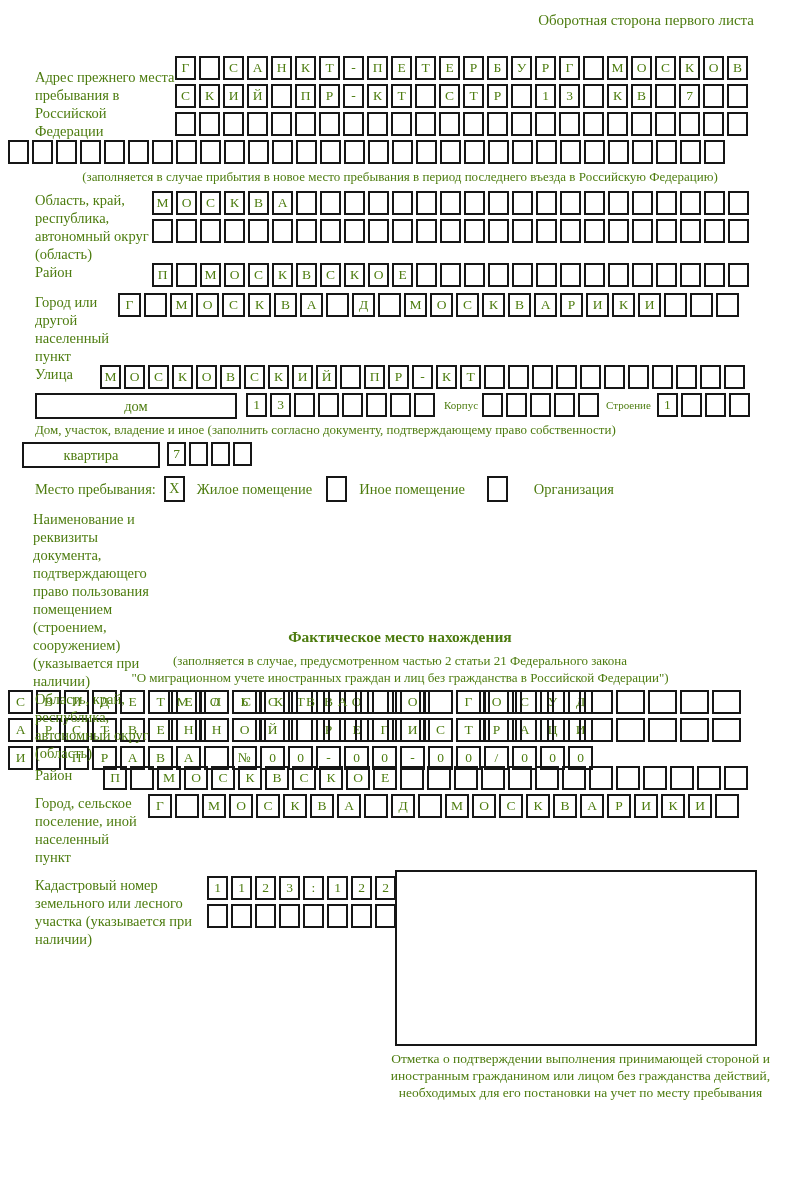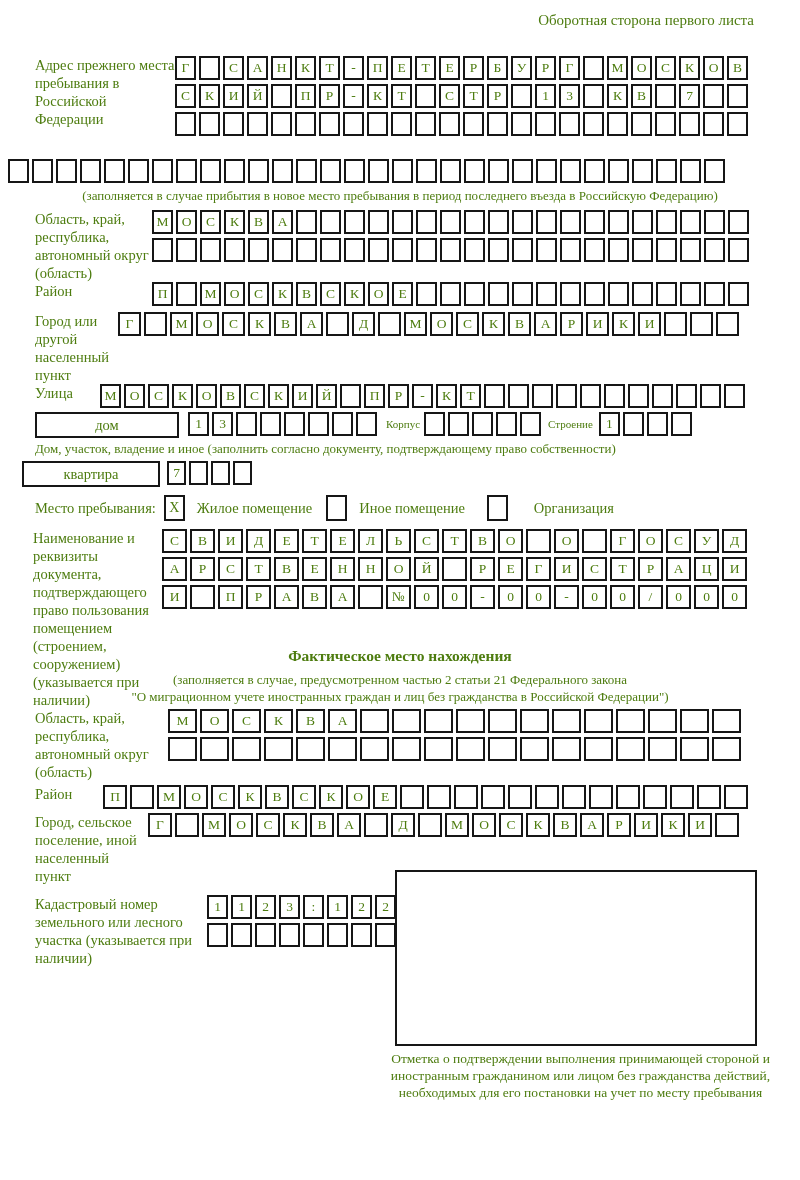--- a/index.html
+++ b/index.html
@@ -80,26 +80,26 @@
     margin-left:12px;
     width:362px;height:176px;
     border:2px solid #161616;
     background:#fff;
   }
   .stamp-caption{
     margin-top:4px;
     text-align:center;
     font-size:13.5px;line-height:17px;
   }
-  .h-blockA{height:103px;}
+  .h-blockA{height:84px;align-items:flex-end;}
   .mt2{margin-top:2px;}.mt4{margin-top:4px;}.mt6{margin-top:6px;}
   .mt8{margin-top:8px;}.mt10{margin-top:10px;}.mt24{margin-top:24px;}
   .ob-block{height:72px;}
   .ob-block .rows,.doc-block .rows{padding-top:0;}
-  .doc-block{height:110px;}
+  .doc-block{height:110px;flex-direction:column;}
   .ob-block3{height:68px;}
   .kad-block{height:60px;}
 </style>
 </head>
 <body>
 
 <div class="page">
 
   <div class="header-note">Оборотная сторона первого листа</div>
 
@@ -369,21 +369,21 @@
         <span class="cell"></span>
         <span class="cell"></span>
         <span class="cell"></span>
         <span class="cell"></span>
         <span class="cell"></span>
         <span class="cell"></span>
       </div>
   </div>
 
   <div class="domrow">
-    <div class="bigbox" style="margin-left:27px;width:144px;">дом</div>
+    <div class="bigbox" style="margin-left:27px;width:202px;">дом</div>
     <div class="cells" style="margin-left:9px;">
         <span class="cell">1</span>
         <span class="cell">3</span>
         <span class="cell"></span>
         <span class="cell"></span>
         <span class="cell"></span>
         <span class="cell"></span>
         <span class="cell"></span>
         <span class="cell"></span>
       </div>

